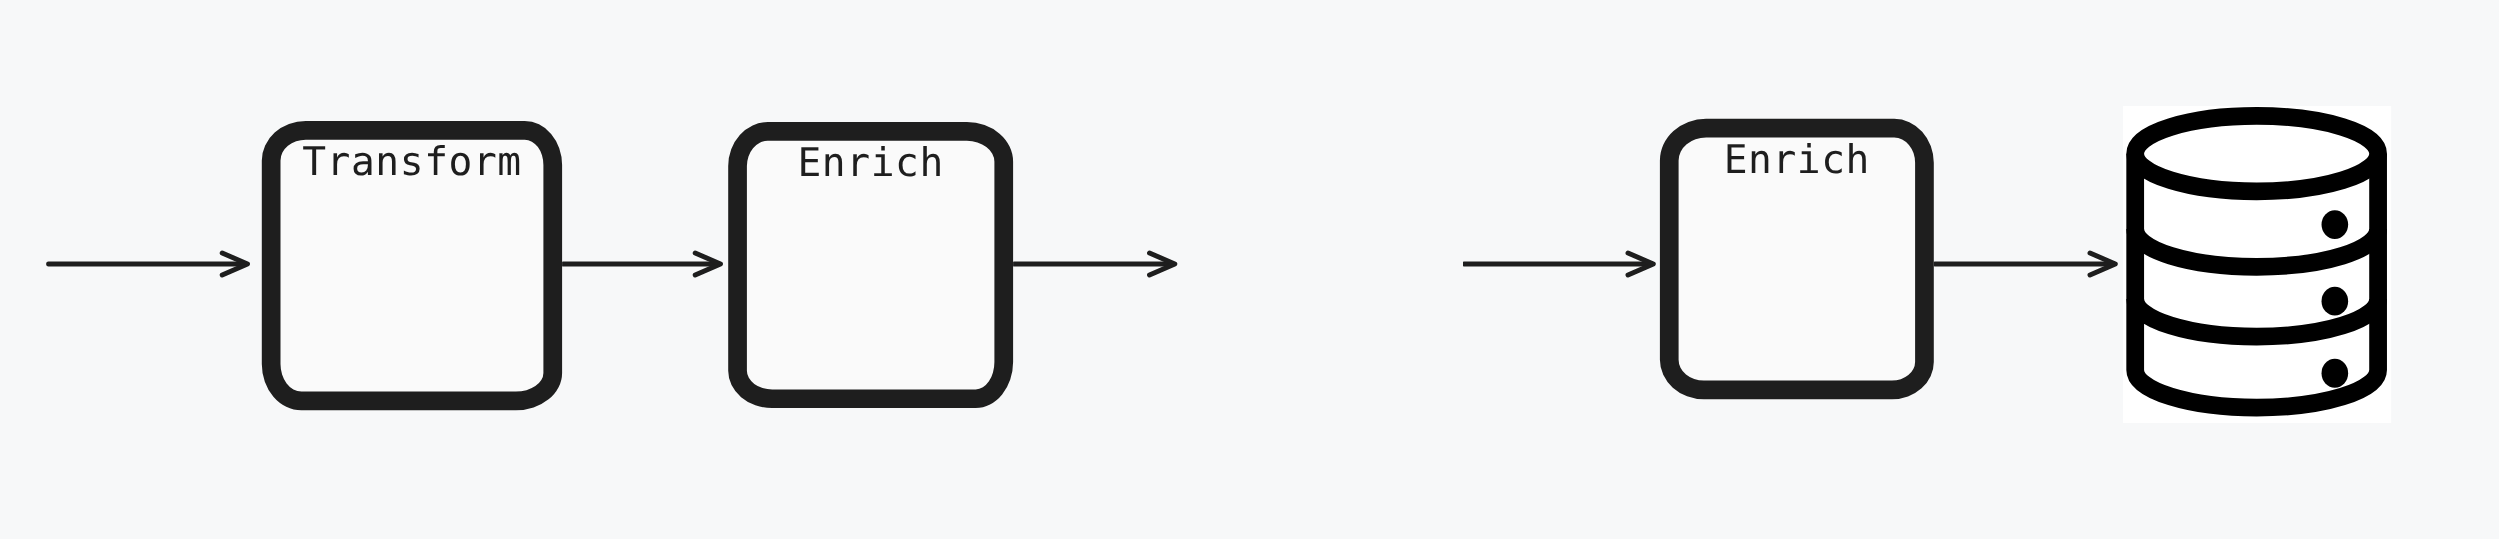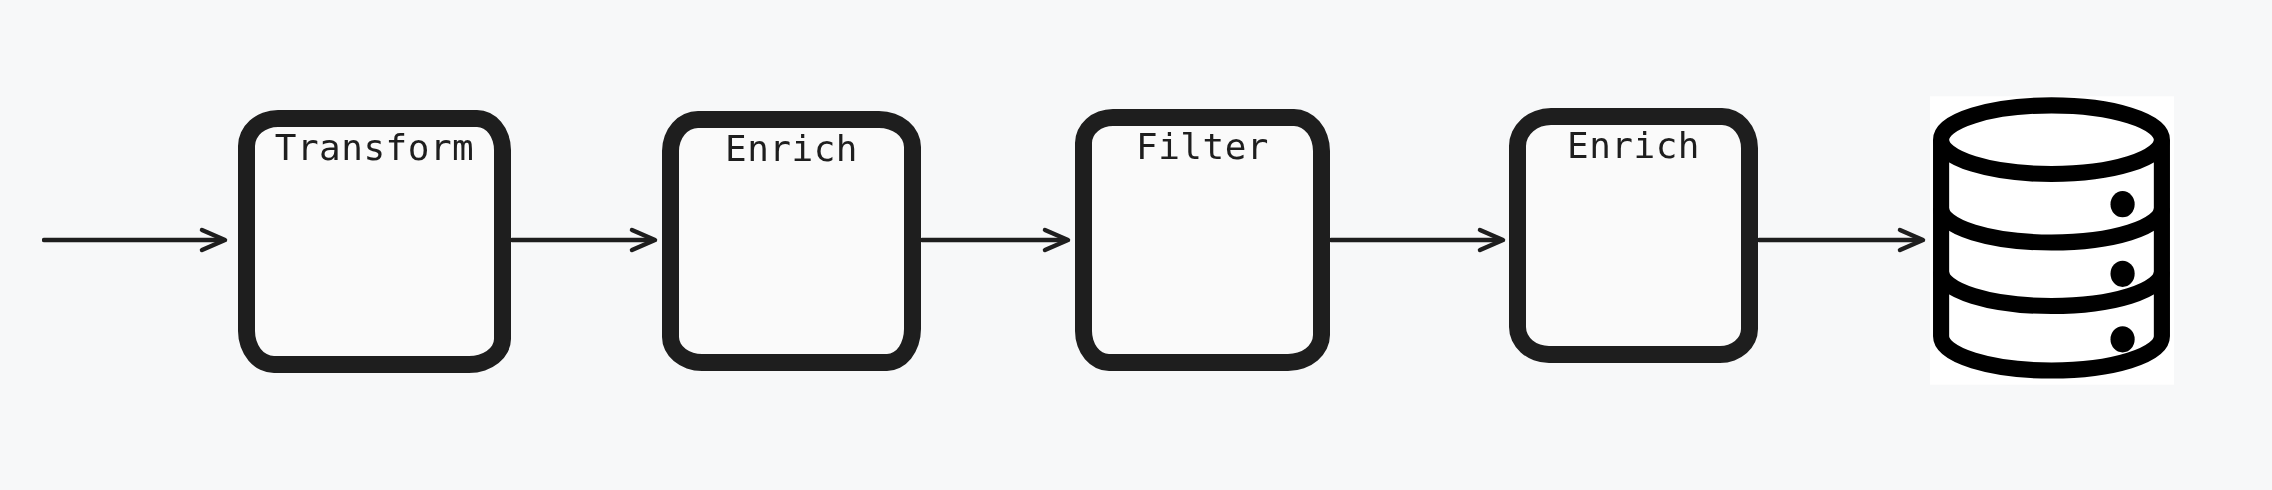--- a/index.html
+++ b/index.html
@@ -73,23 +73,20 @@
 
   <div class="stage stage-2">
     <span class="label">Enrich</span>
   </div>
 
   <svg class="arrow arrow-3" viewBox="0 0 150 28">
     <line x1="1" y1="14" x2="144" y2="14" stroke-width="4.5" stroke-linecap="round"></line>
     <path d="M124 4 L147 14 L124 24" fill="none" stroke-width="4.5" stroke-linecap="round" stroke-linejoin="round"></path>
   </svg>
 
-  <div class="stage stage-3">
-    <span class="label">Filter</span>
-  </div>
 
   <svg class="arrow arrow-4" viewBox="0 0 176 28">
     <line x1="1" y1="14" x2="170" y2="14" stroke-width="4.5" stroke-linecap="round"></line>
     <path d="M150 4 L173 14 L150 24" fill="none" stroke-width="4.5" stroke-linecap="round" stroke-linejoin="round"></path>
   </svg>
 
   <div class="stage stage-4">
     <span class="label">Enrich</span>
   </div>
 

